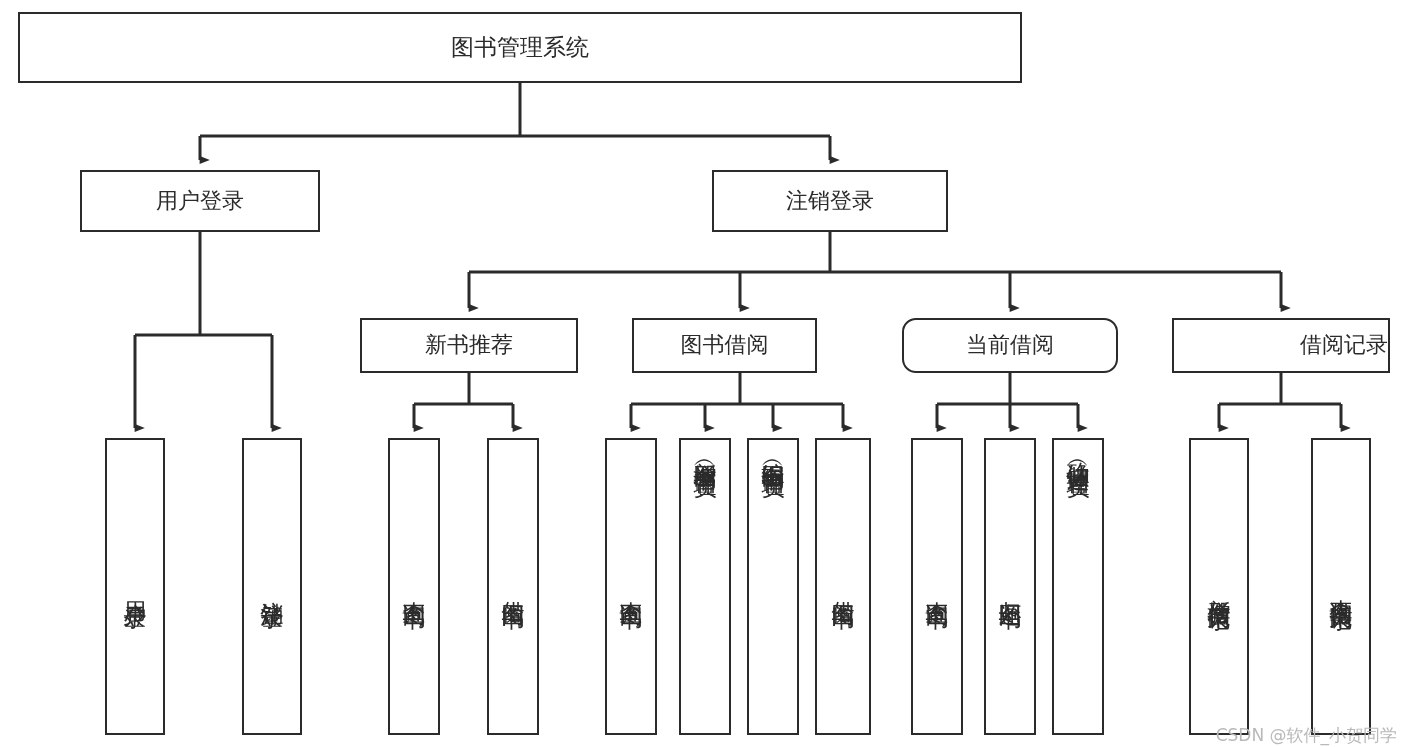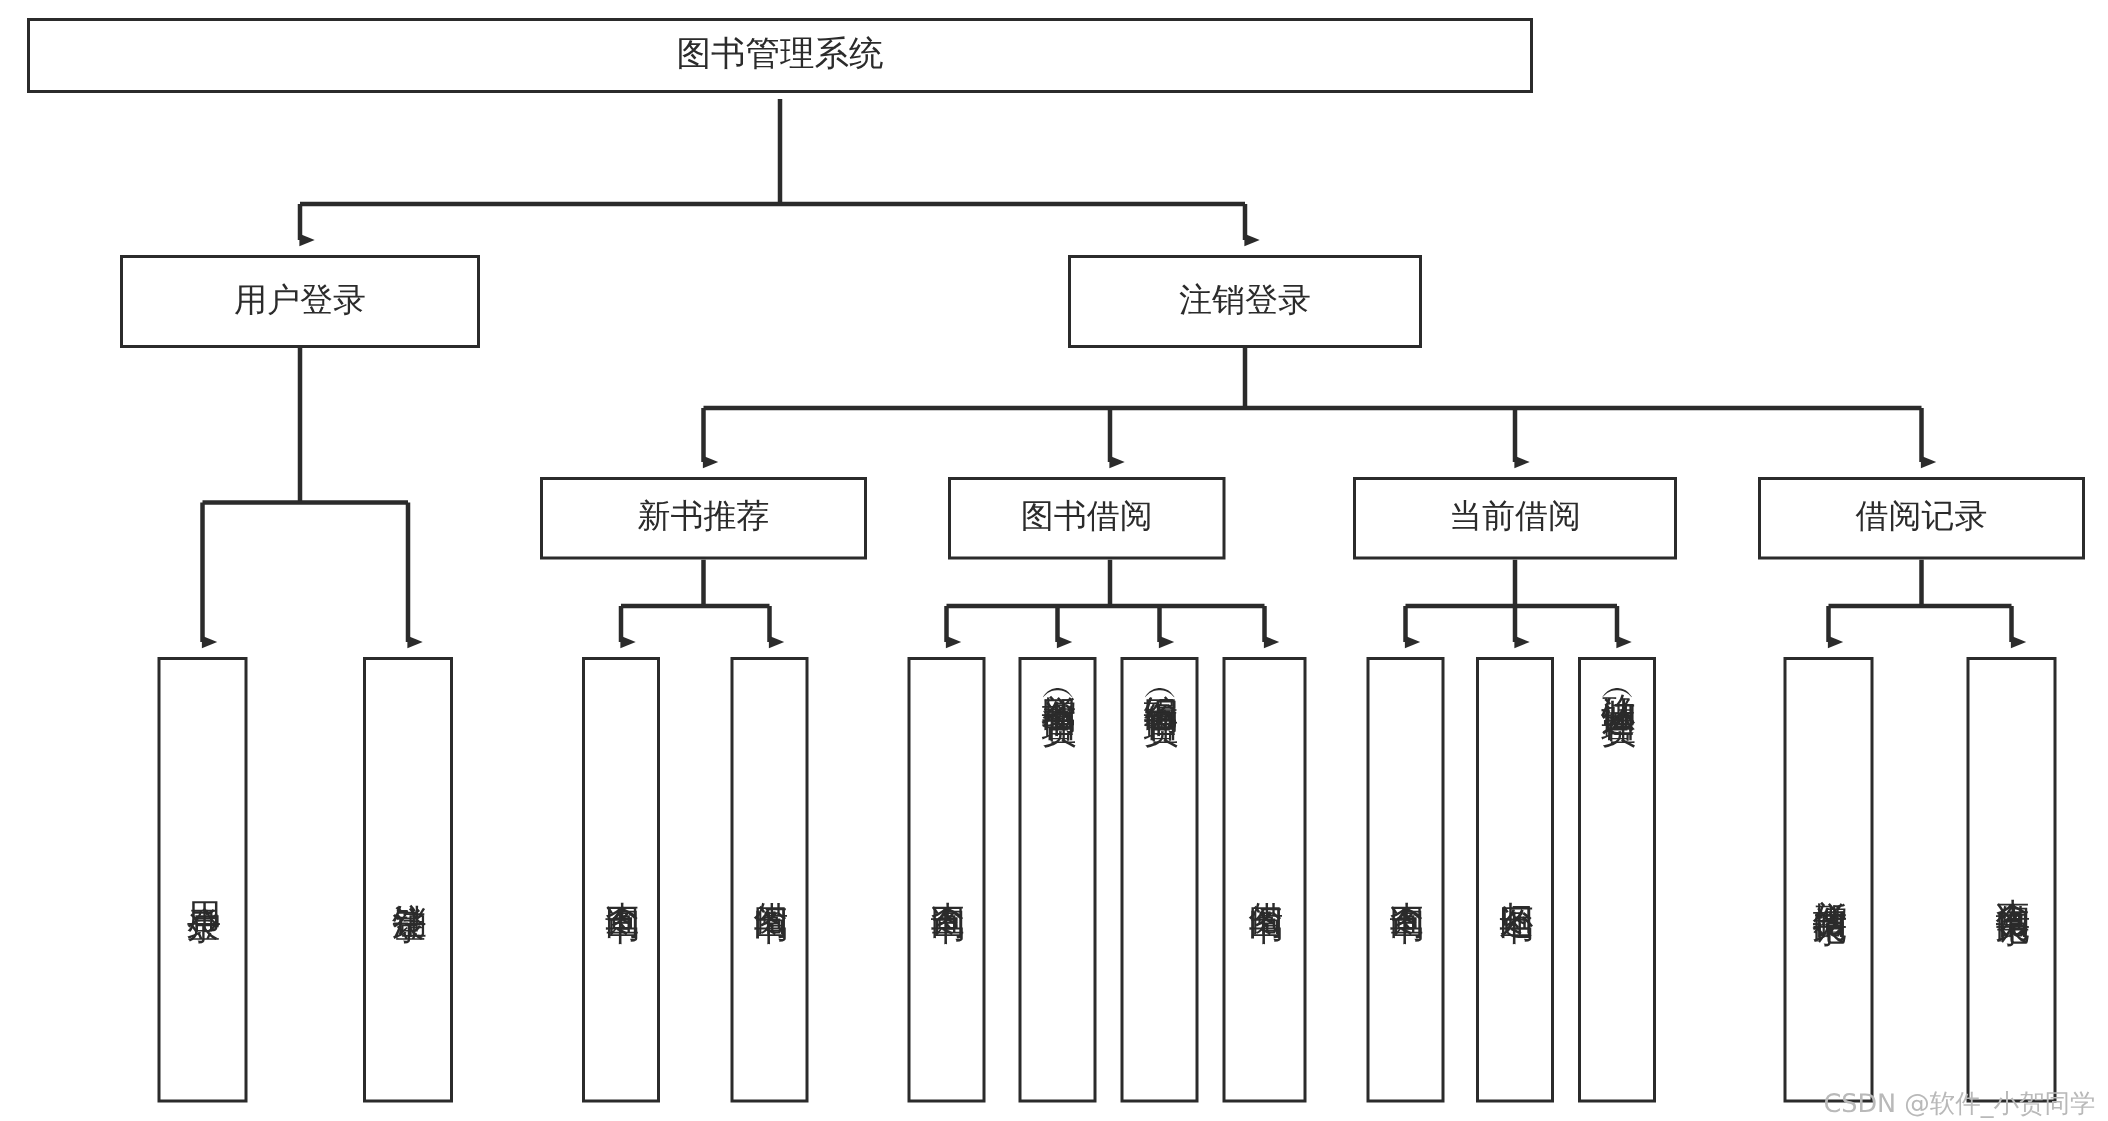--- a/index.html
+++ b/index.html
@@ -123,41 +123,41 @@
       <line x1="1010" y1="404" x2="1010" y2="428" marker-end="url(#arrowhead)"></line>
       <line x1="1078" y1="404" x2="1078" y2="428" marker-end="url(#arrowhead)"></line>
 
       <line x1="1281" y1="373" x2="1281" y2="404"></line>
       <line x1="1219" y1="404" x2="1341" y2="404"></line>
       <line x1="1219" y1="404" x2="1219" y2="428" marker-end="url(#arrowhead)"></line>
       <line x1="1341" y1="404" x2="1341" y2="428" marker-end="url(#arrowhead)"></line>
     </g>
   </svg>
 
-  <div class="node root horiz" style="left:18px; top:12px; width:1004px; height:50px;">
+  <div class="node root horiz" style="left:18px; top:12px; width:1004px; height:71px;">
     <span class="label">图书管理系统</span>
   </div>
 
   <div class="node lvl2 horiz" style="left:80px; top:170px; width:240px; height:62px;">
     <span class="label">用户登录</span>
   </div>
   <div class="node lvl2 horiz" style="left:712px; top:170px; width:236px; height:62px;">
     <span class="label">注销登录</span>
   </div>
 
   <div class="node lvl3 horiz" style="left:360px; top:318px; width:218px; height:55px;">
     <span class="label">新书推荐</span>
   </div>
   <div class="node lvl3 horiz" style="left:632px; top:318px; width:185px; height:55px;">
     <span class="label">图书借阅</span>
   </div>
-  <div class="node lvl3 horiz" style="left:902px; top:318px; width:216px; height:55px;">
+  <div class="node lvl3 horiz" style="left:902px; top:318px; width:216px; height:55px;border-radius:14px;">
     <span class="label">当前借阅</span>
   </div>
-  <div class="node lvl3 horiz" style="left:1172px; top:318px; width:218px; height:55px;">
+  <div class="node lvl3 horiz" style="left:1172px; top:318px; width:218px; height:55px;justify-content:flex-end;">
     <span class="label">借阅记录</span>
   </div>
 
   <div class="node leaf vert" style="left:105px; top:438px; width:60px; height:297px; align-items:center; padding-top:0;">
     <span class="label">用户登录</span>
   </div>
   <div class="node leaf vert" style="left:242px; top:438px; width:60px; height:297px; align-items:center; padding-top:0;">
     <span class="label">注销登录</span>
   </div>
   <div class="node leaf vert" style="left:388px; top:438px; width:52px; height:297px; align-items:center; padding-top:0;">

